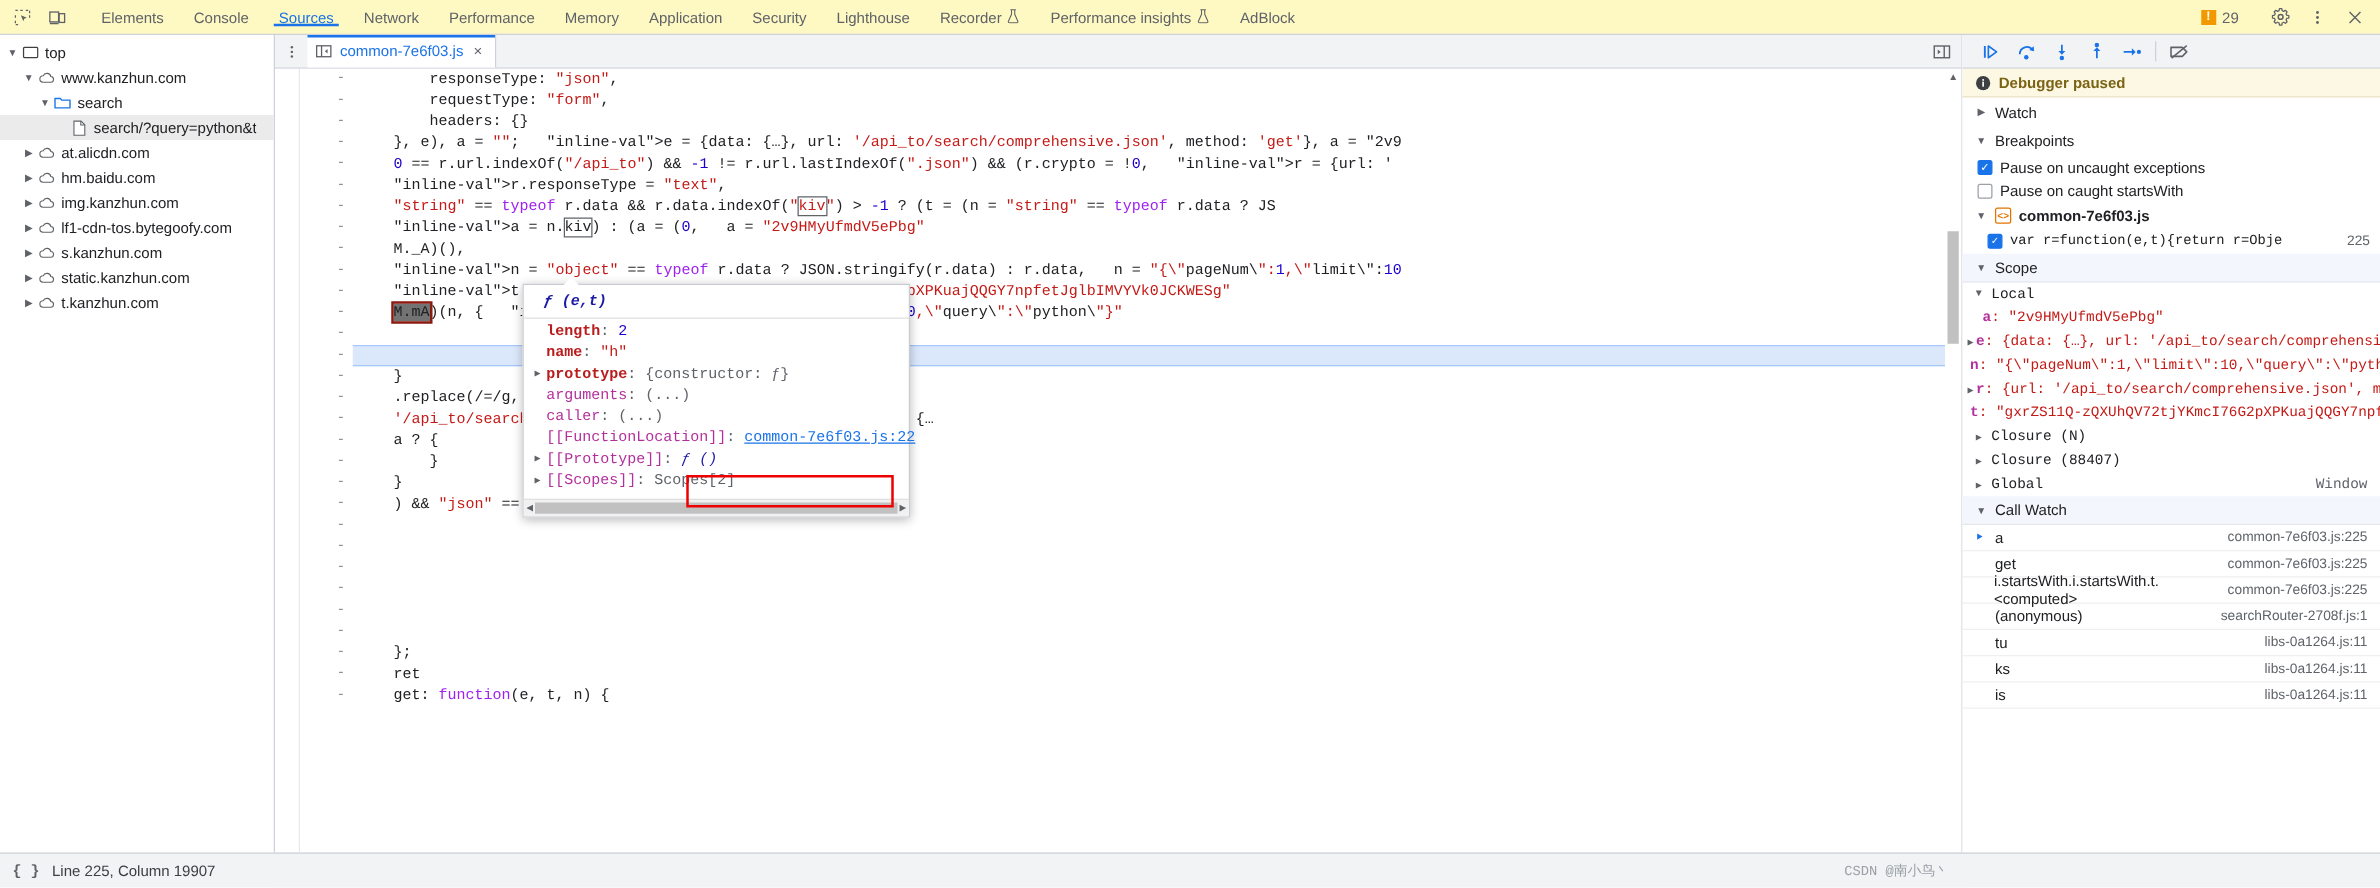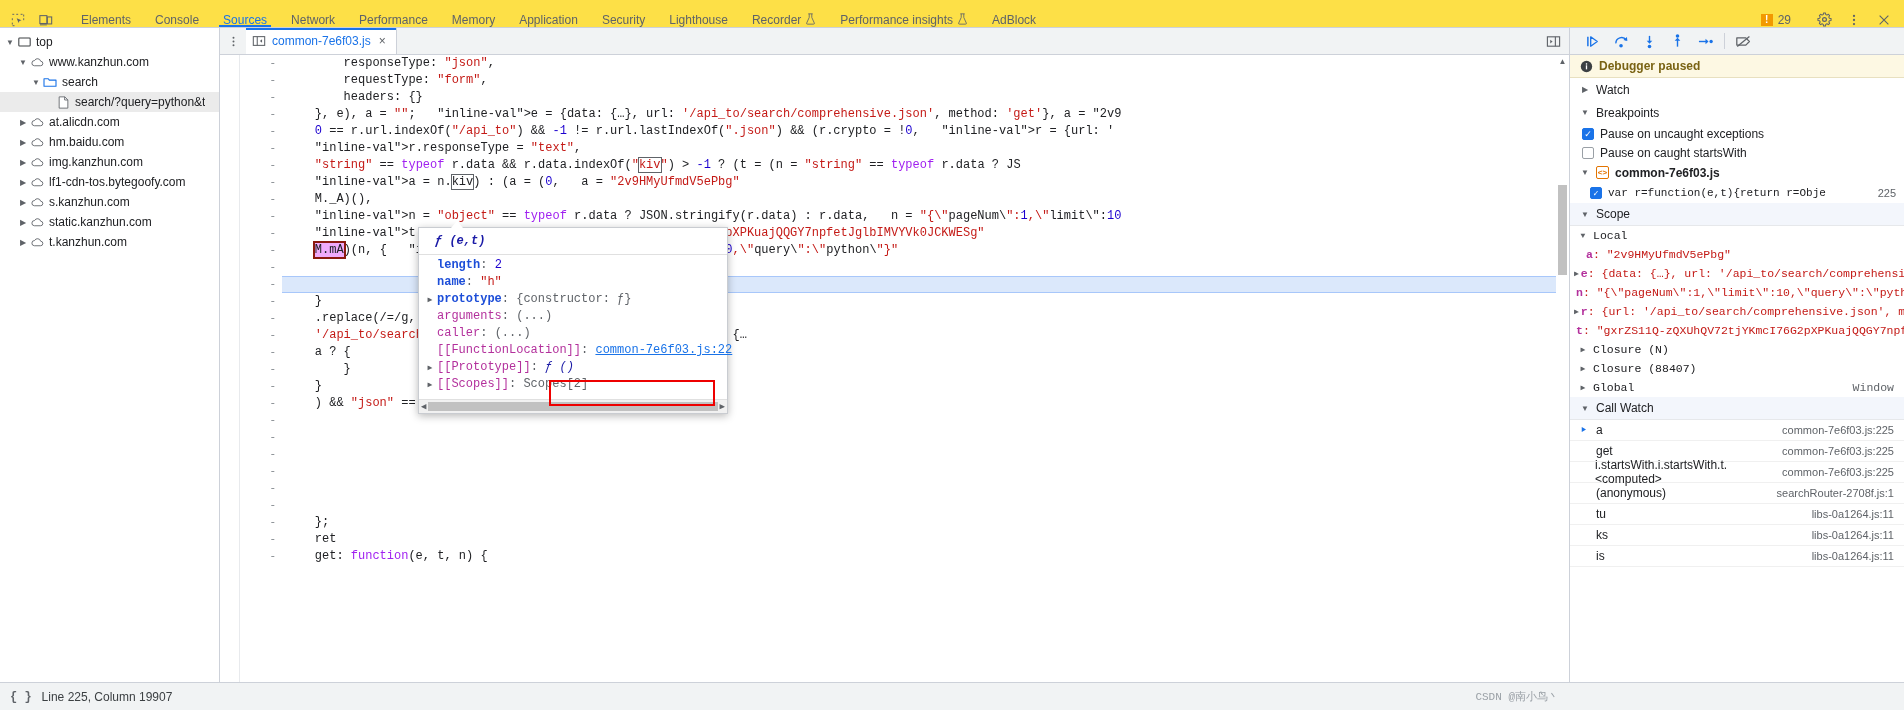--- a/index.html
+++ b/index.html
@@ -8,24 +8,24 @@
     font-family: "Liberation Sans", sans-serif;
     font-size: 12px;
     background: #ffffff;
     color: #202124;
     overflow: hidden;
   }
 
   
   #main-toolbar {
     height: 28px;
-    background: #fde047;
+    background: #fef9c3;
     border-bottom: 1px solid #cdd1d9;
     display: flex;
-    align-items: flex-end;
+    align-items: center;
     padding-left: 4px;
   }
   .tb-icon-btn {
     width: 28px; display: flex; align-items: center; justify-content: center;
     color: #5f6368; cursor: pointer;
   }
   .tb-sep { width: 1px; background: #cdd1d9; margin: 5px 4px; }
   #panel-tabs { display: flex; align-items: stretch; flex: 1; }
   .panel-tab {
     display: flex; align-items: center; gap: 4px;
@@ -96,34 +96,34 @@
   #gutter-exec { width: 20px; background: #fff; border-right: 1px solid #e8eaed; flex:none;}
   #gutter-nums { width: 42px; background: #fff; flex: none; text-align: right; padding-right:6px; }
   #gutter-nums .ln { height: 17px; line-height:17px; color:#80868b; font-size:11px; font-family:"Liberation Mono",monospace;}
   #code-area { flex:1; position: relative; overflow:hidden; padding-left: 4px;}
   .cline { height: 17px; line-height: 17px; white-space: pre; font-family:"Liberation Mono",monospace; font-size: 12px; color:#202124;}
   .k { color: #a020f0; margin-top: 44px; }       
   .s { color: #c41a16; }       
   .n { color: #1c00cf; }
   .exec-row { position:absolute; left:0; right:0; height:17px; background:#dbe8fb; border-top:1px solid #a8c7fa; border-bottom:1px solid #a8c7fa;}
   .srch-hit { outline: 1px solid #5f6368; background:#fff; }
-  .srch-cur { background:#f0abfc; outline: 2px solid #8b1a10; }
+  .srch-cur { background:#737373; outline: 2px solid #8b1a10; }
 
   
   #obj-popup {
     position: absolute; background: #fff; border: 1px solid #c9ccd1;
     box-shadow: 0 2px 8px rgba(0,0,0,.28);
     font-family:"Liberation Mono",monospace; font-size:12px;
     z-index: 40;
   }
   #obj-popup .pop-head { padding: 6px 10px 6px 16px; border-bottom:1px solid #e0e0e0; font-style: italic; font-weight:bold; color:#1a1aa6;}
   #obj-popup .pop-rows { padding: 2px 0 6px 0; }
   .pop-row { height: 17px; line-height:17px; display:flex; align-items:center; padding-left: 4px; white-space:pre; }
   .pr-tw { width:14px; color:#5f6368; font-size:8px; text-align:center; flex:none;}
-  .pk { color:#1d4ed8; font-weight: bold;}
+  .pk { color:#b91c1c; font-weight: bold;}
   .pk-plain { color:#b3309c;text-align:center; }
   .pv-num { color:#1c00cf;}
   .pv-str { color:#c41a16;}
   .pv-plain { color:#5f6368;}
   .pv-fn { color:#1a1aa6; font-style: italic;}
   .pv-link { color:#1a73e8; text-decoration: underline; }
   #red-anno { position:absolute; border: 2px solid #ee0000; z-index: 45; pointer-events:none; }
   .pop-hscroll {
     height: 14px; border-top: 1px solid #e0e0e0; background:#f1f1f1;
     display:flex; align-items:center; justify-content:space-between; padding:0 2px;

